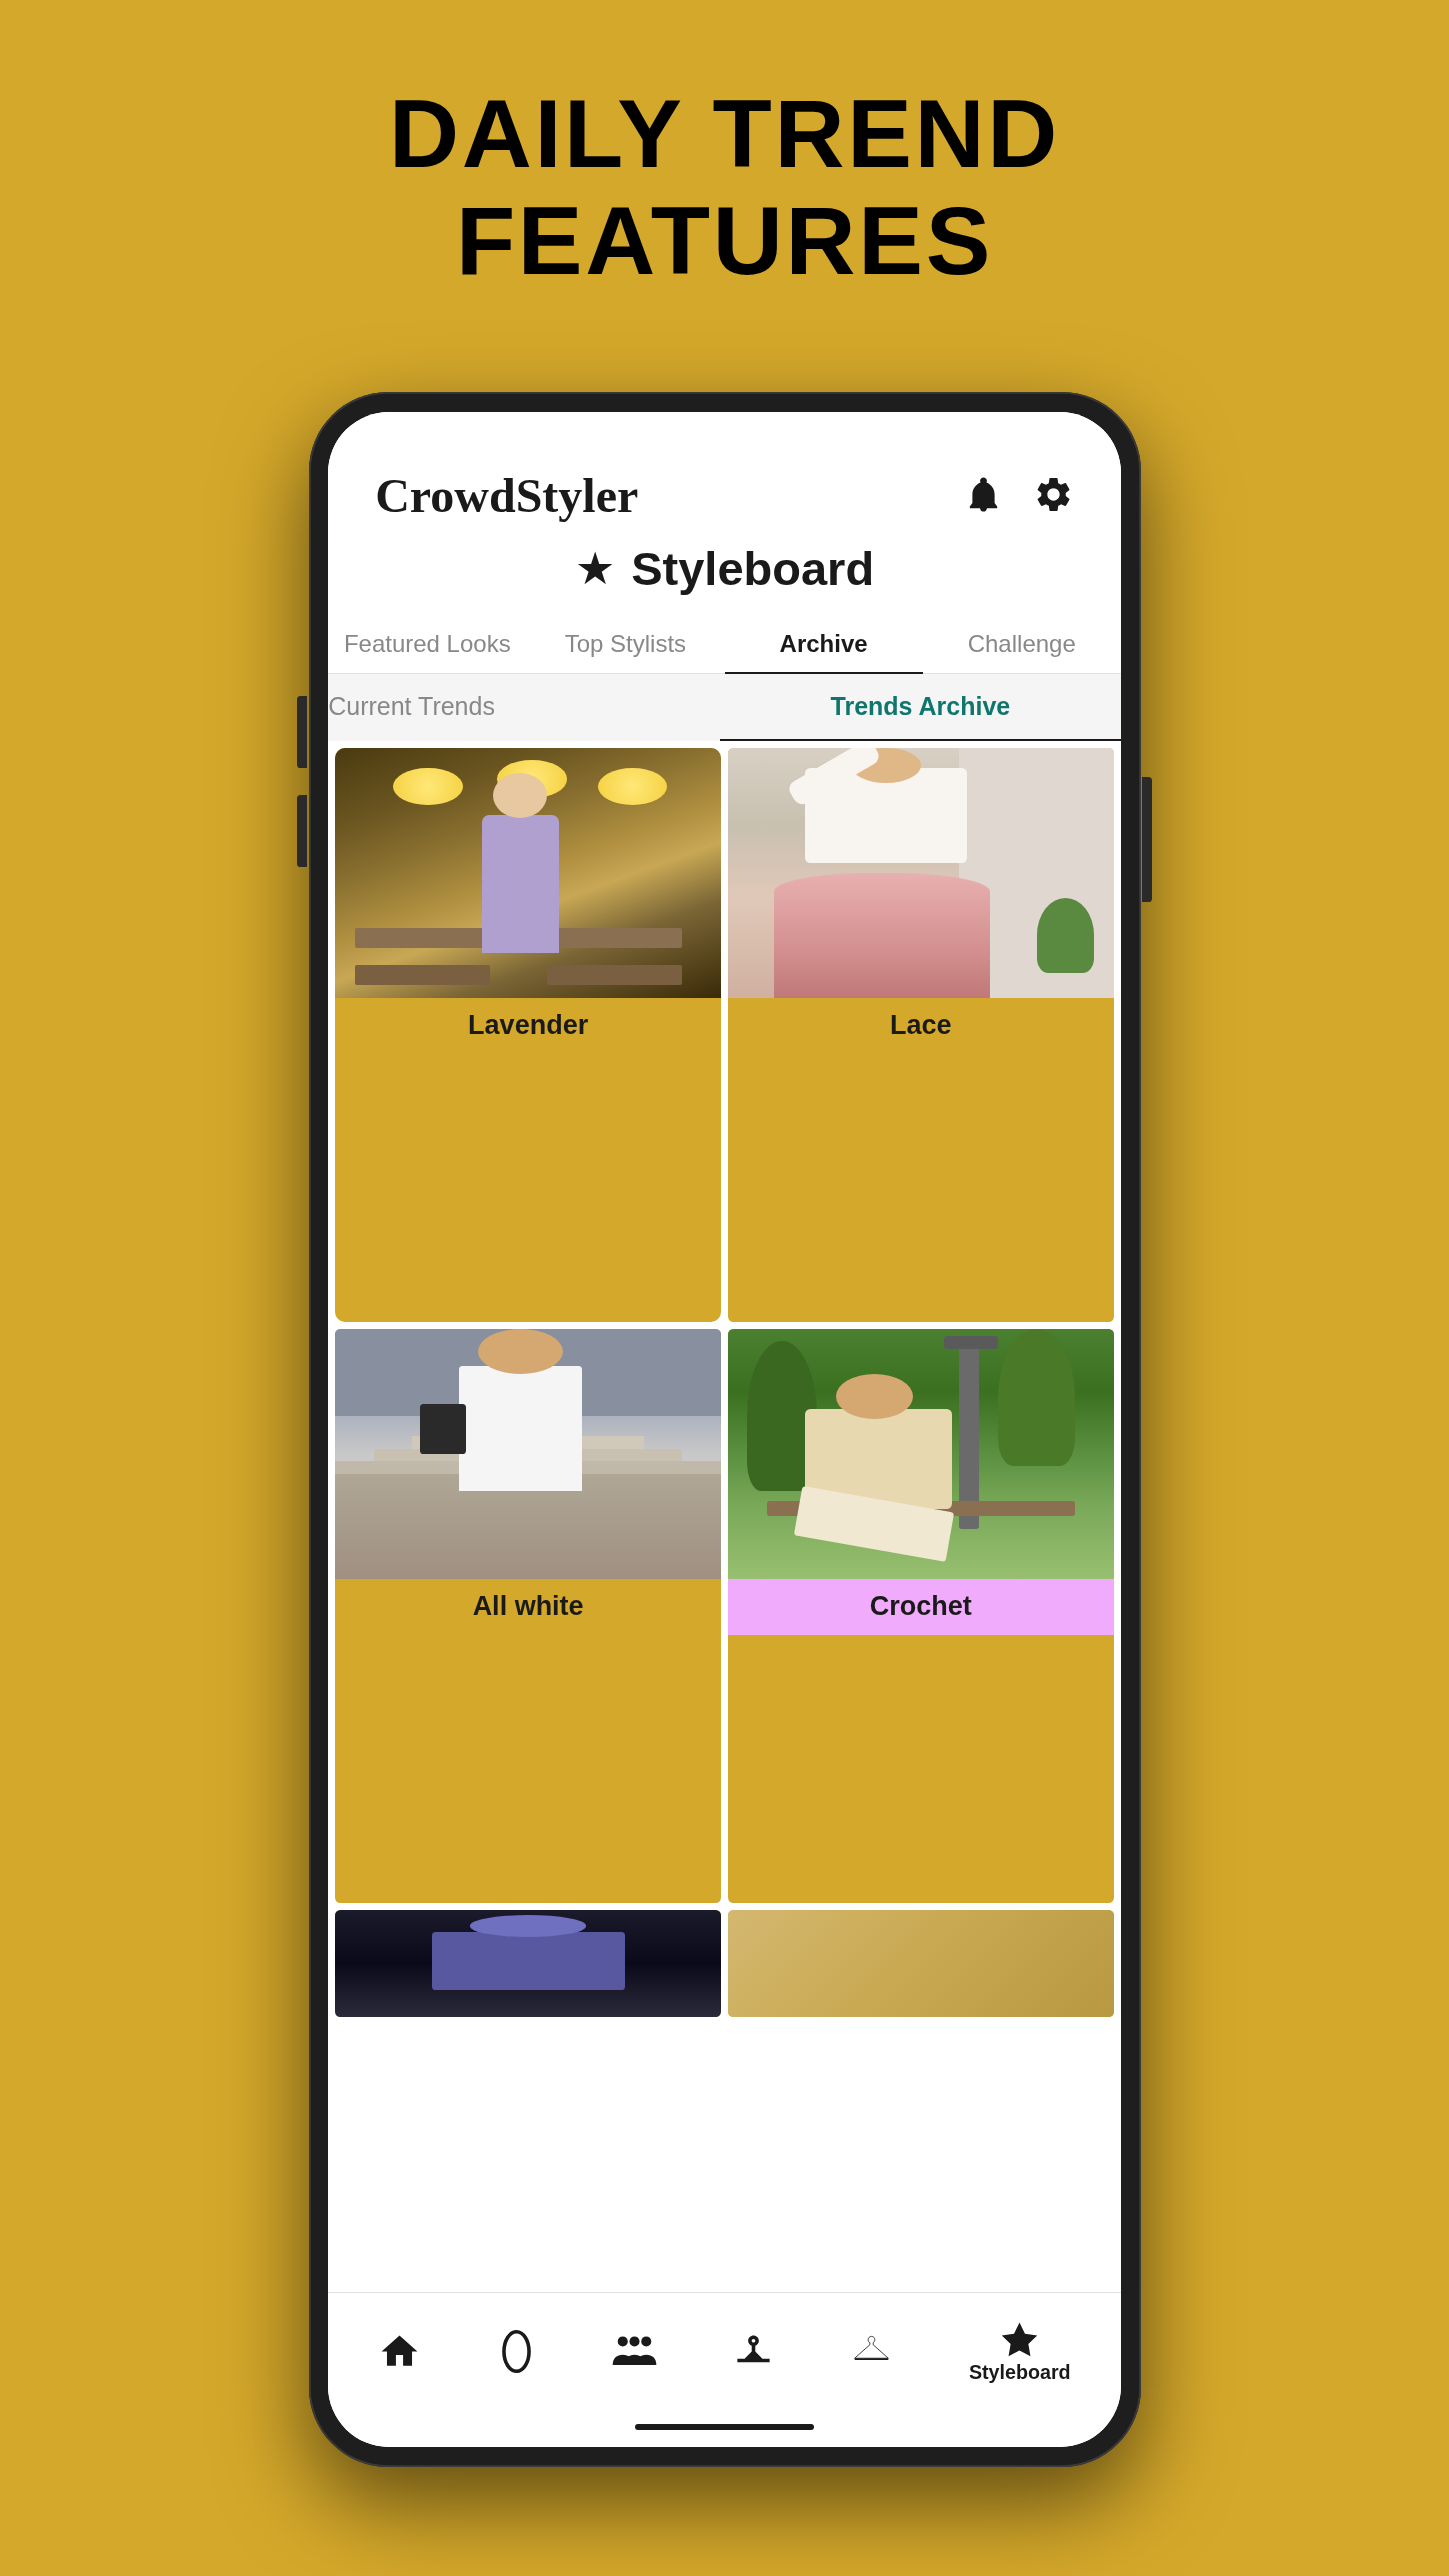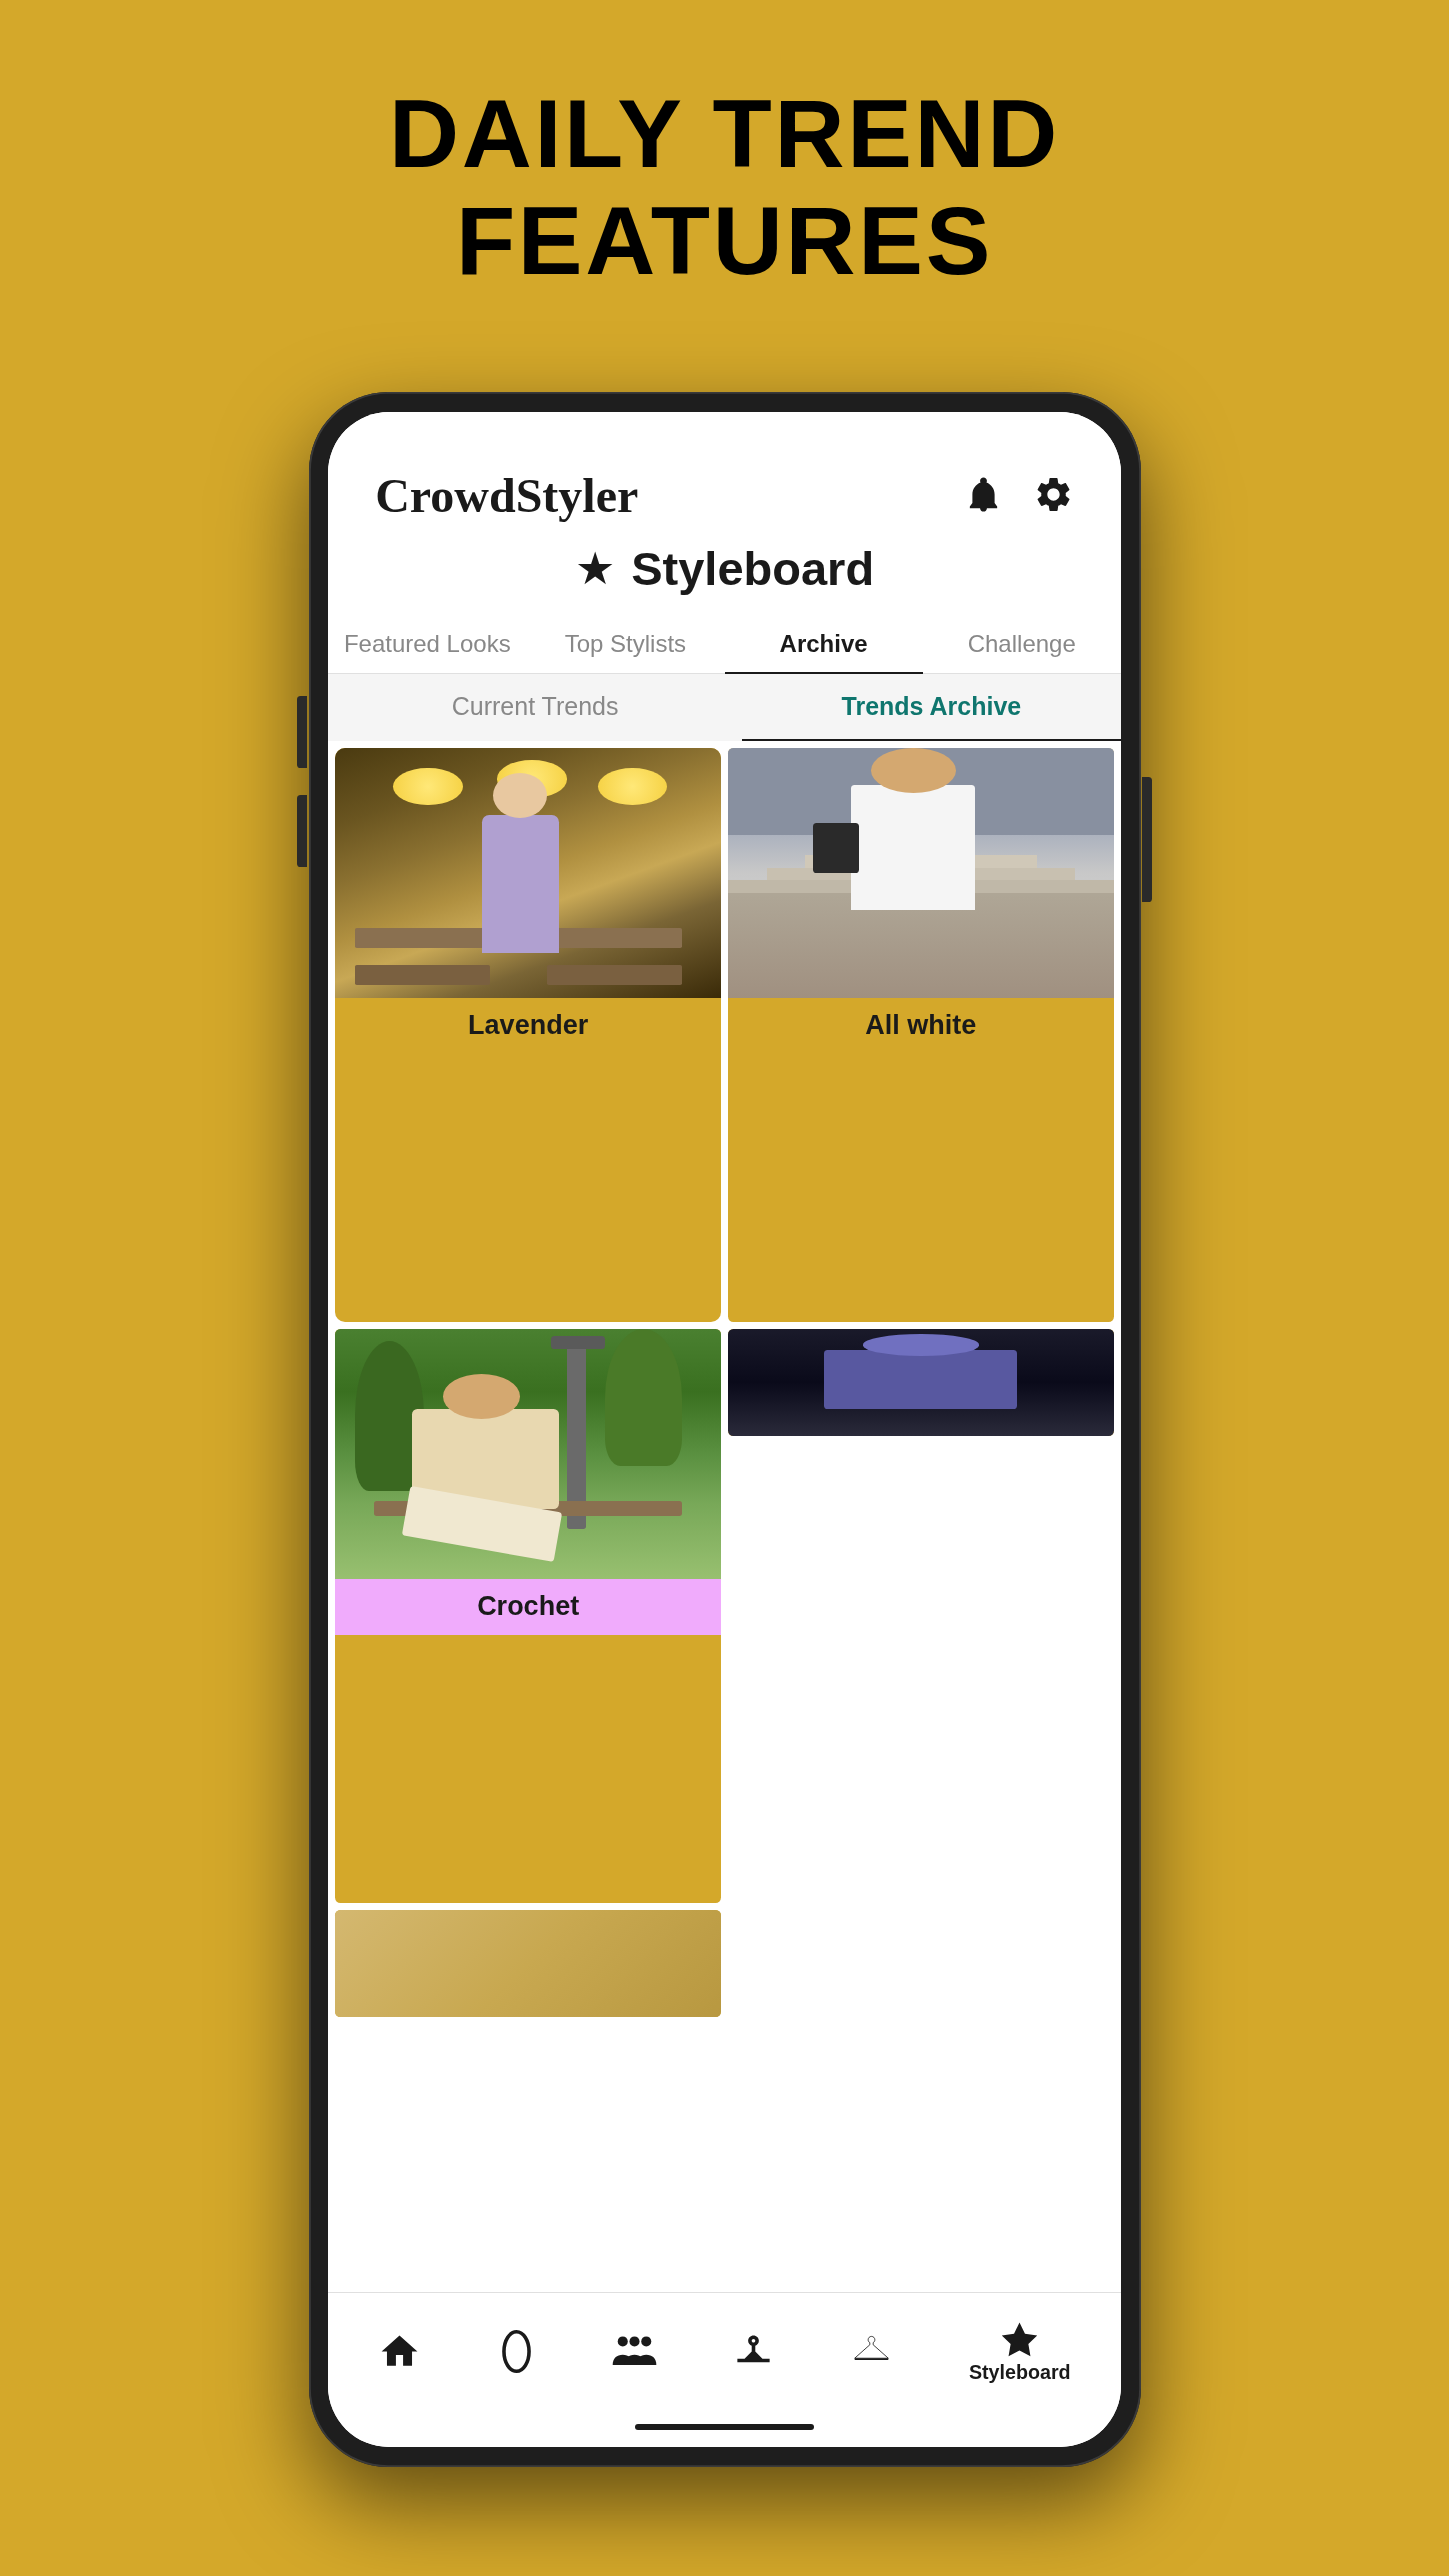--- a/index.html
+++ b/index.html
@@ -110,21 +110,21 @@
         <div style="flex:1; text-align:center; padding:14.3px 4.5px; font-size:24px; color:#888; cursor:pointer;">Top Stylists</div>
         <div style="flex:1; text-align:center; padding:14.3px 4.5px; font-size:24px; color:#1a1a1a; font-weight:800; cursor:pointer; position:relative; border-bottom:2.7px solid #1a1a1a; margin-bottom:-1.8px;">Archive</div>
         <div style="flex:1; text-align:center; padding:14.3px 4.5px; font-size:24px; color:#888; cursor:pointer;">Challenge</div>
       </div>
 
       <div style="
         display: flex;
         background: #f5f5f5;
         flex-shrink: 0;
       ">
-        <div style="flex:1; text-align:center; padding:18px 22px; font-size:25px; color:#888; cursor:pointer;">Current Trends</div>
+        <div style="flex:1; text-align:left; padding:18px 0; font-size:25px; color:#888; cursor:pointer;">Current Trends</div>
         <div style="flex:1; text-align:center; padding:18px 4.5px; font-size:25px; color:#0f766e; font-weight:700; cursor:pointer; position:relative; border-bottom:2.7px solid #1a1a1a;">Trends Archive</div>
       </div>
 
       <div style="
         flex: 1;
         display: grid;
         grid-template-columns: 1fr 1fr;
         gap: 7.2px;
         padding: 7.2px;
         background: #ffffff;
@@ -146,20 +146,41 @@
             <div style="position:absolute; bottom:20%; left:55%; width:35%; height:8%; background:#8a7050; border-radius:1.8px;"></div>
             <div style="position:absolute; bottom:5%; left:5%; width:35%; height:8%; background:#7a6040; border-radius:1.8px;"></div>
             <div style="position:absolute; bottom:5%; left:55%; width:35%; height:8%; background:#7a6040; border-radius:1.8px;"></div>
 
             <div style="position:absolute; bottom:18%; left:38%; width:20%; height:55%; background:#b0a0d0; border-radius:7.2px 7.2px 0 0;"></div>
             <div style="position:absolute; bottom:72%; left:41%; width:14%; height:18%; background:#e8c8a0; border-radius:50%;"></div>
           </div>
           <div style="text-align:center; font-size:27px; font-weight:700; color:#1a1a1a; padding:12.5px 7.2px; background:#D4A82A;">Lavender</div>
         </div>
 
+        <div style="background:#D4A82A; border-radius:5.4px; overflow:hidden; cursor:pointer;">
+          <div style="
+            width:100%; height:250px;
+            background: linear-gradient(to bottom, #d8d0c4 0%, #c8c0b0 30%, #e0c8b8 60%, #d0b0a0 100%);
+            position:relative; overflow:hidden;
+          ">
+
+            <div style="position:absolute; top:0; left:60%; width:40%; height:100%; background:#e0d8d0;"></div>
+
+            <div style="position:absolute; bottom:10%; right:5%; width:15%; height:30%; background:#5a8a40; border-radius:50% 50% 20% 20%;"></div>
+
+            <div style="position:absolute; top:8%; left:20%; width:42%; height:38%; background:#f8f5f0; border-radius:5.4px;"></div>
+
+            <div style="position:absolute; bottom:0; left:12%; width:56%; height:50%; background:linear-gradient(to bottom, #e8b0b0, #d49090 60%, #c07878); border-radius:45% 45% 0 0 / 15% 15% 0 0;"></div>
+
+            <div style="position:absolute; top:0; left:32%; width:18%; height:14%; background:#e0b888; border-radius:50%;"></div>
+
+            <div style="position:absolute; top:5%; left:15%; width:25%; height:10%; background:#f8f5f0; border-radius:9px; transform:rotate(-30deg);"></div>
+          </div>
+          <div style="text-align:center; font-size:27px; font-weight:700; color:#1a1a1a; padding:12.5px 7.2px; background:#D4A82A;">Lace</div>
+        </div>
 
         <div style="background:#D4A82A; border-radius:5.4px; overflow:hidden; cursor:pointer;">
           <div style="
             width:100%; height:250px;
             background: linear-gradient(to bottom, #b0b8c8 0%, #9aa4b8 25%, #c8c8c8 50%, #e0e0e0 100%);
             position:relative; overflow:hidden;
           ">
 
             <div style="position:absolute; bottom:0; left:0; right:0; height:45%; background:linear-gradient(to bottom, #b0a898, #a09080);"></div>
             <div style="position:absolute; bottom:42%; left:0; right:0; height:5%; background:#c0b8a8;"></div>

